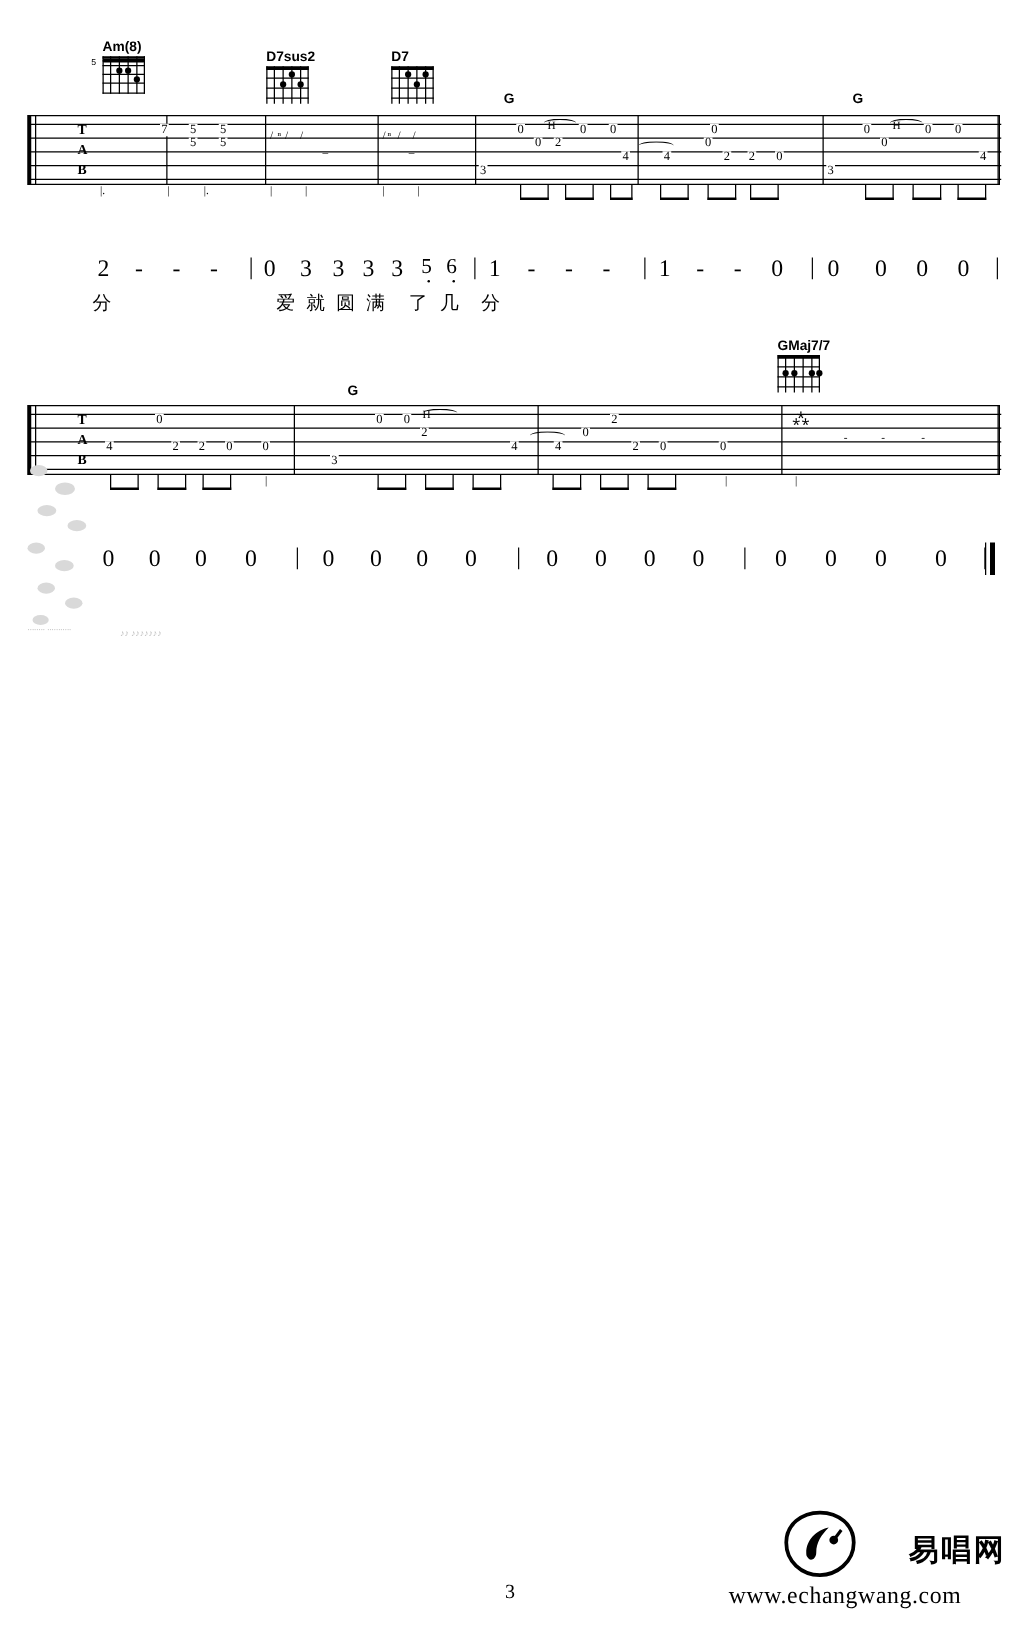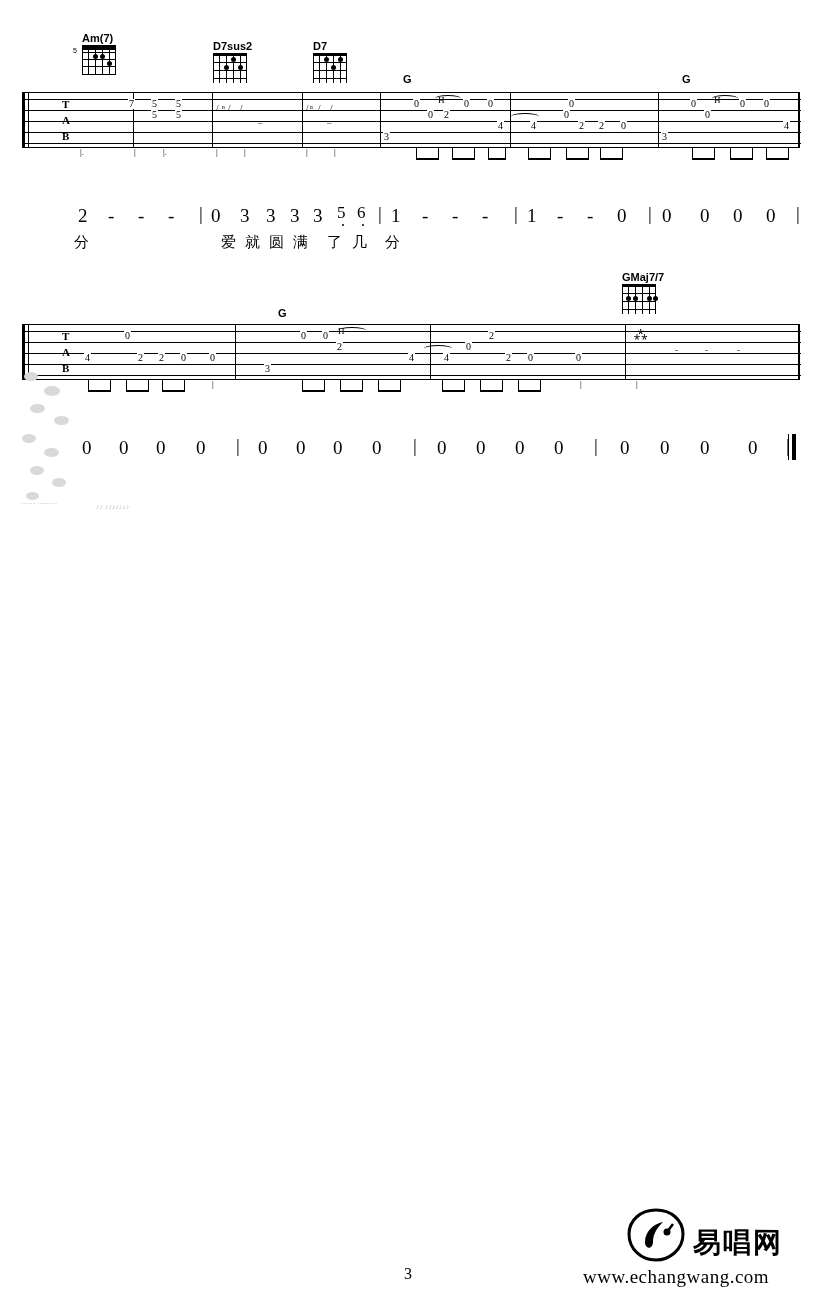--- a/index.html
+++ b/index.html
@@ -40,33 +40,33 @@
   .stem{position:absolute;width:1px;background:#000;}
   .beam{position:absolute;height:2px;background:#000;}
   .slur{position:absolute;border-top:1px solid #000;border-radius:50%;height:6px;}
   .nchar{position:absolute;font-size:19px;font-family:"Liberation Serif",serif;}
   .lyric{position:absolute;font-family:"DejaVu Sans",sans-serif;font-size:15px;}
   .underdot{position:absolute;width:2px;height:2px;border-radius:50%;background:#000;}
 
   
   .pagenum{position:absolute;left:404px;top:1265px;font-size:16px;font-family:"Liberation Serif",serif;}
   .site{position:absolute;left:583px;top:1266px;font-size:19px;font-family:"Liberation Serif",serif;letter-spacing:.5px;}
-  .brandcn{position:absolute;left:693px;top:1224px;font-size:28px;font-family:"DejaVu Sans",sans-serif;font-weight:bold;letter-spacing:2px;}
+  .brandcn{position:absolute;left:727px;top:1224px;font-size:24px;font-family:"DejaVu Sans",sans-serif;font-weight:bold;letter-spacing:2px;}
   .logo{position:absolute;left:627px;top:1208px;width:58px;height:54px;}
 
   .faint{position:absolute;color:#bdbdbd;font-size:7px;font-family:"Liberation Serif",serif;}
   .blob{position:absolute;background:#d9d9d9;border-radius:50%;}
 </style>
 </head>
 <body>
 
 <div class="page">
 
   <div class="chord" style="left:82px;top:32px;">
-    <div class="cname">Am(7)</div>
+    <div class="cname">Am(8)</div>
     <div class="grid">
       <div class="fretnum">5</div>
       <div class="hline" style="top:0;height:2px;background:#000;"></div>
       <div class="hline" style="top:7px;"></div>
       <div class="hline" style="top:14px;"></div>
       <div class="hline" style="top:21px;"></div>
       <div class="hline" style="top:29px;"></div>
       <div class="vline" style="left:0;"></div>
       <div class="vline" style="left:6px;"></div>
       <div class="vline" style="left:13px;"></div>

